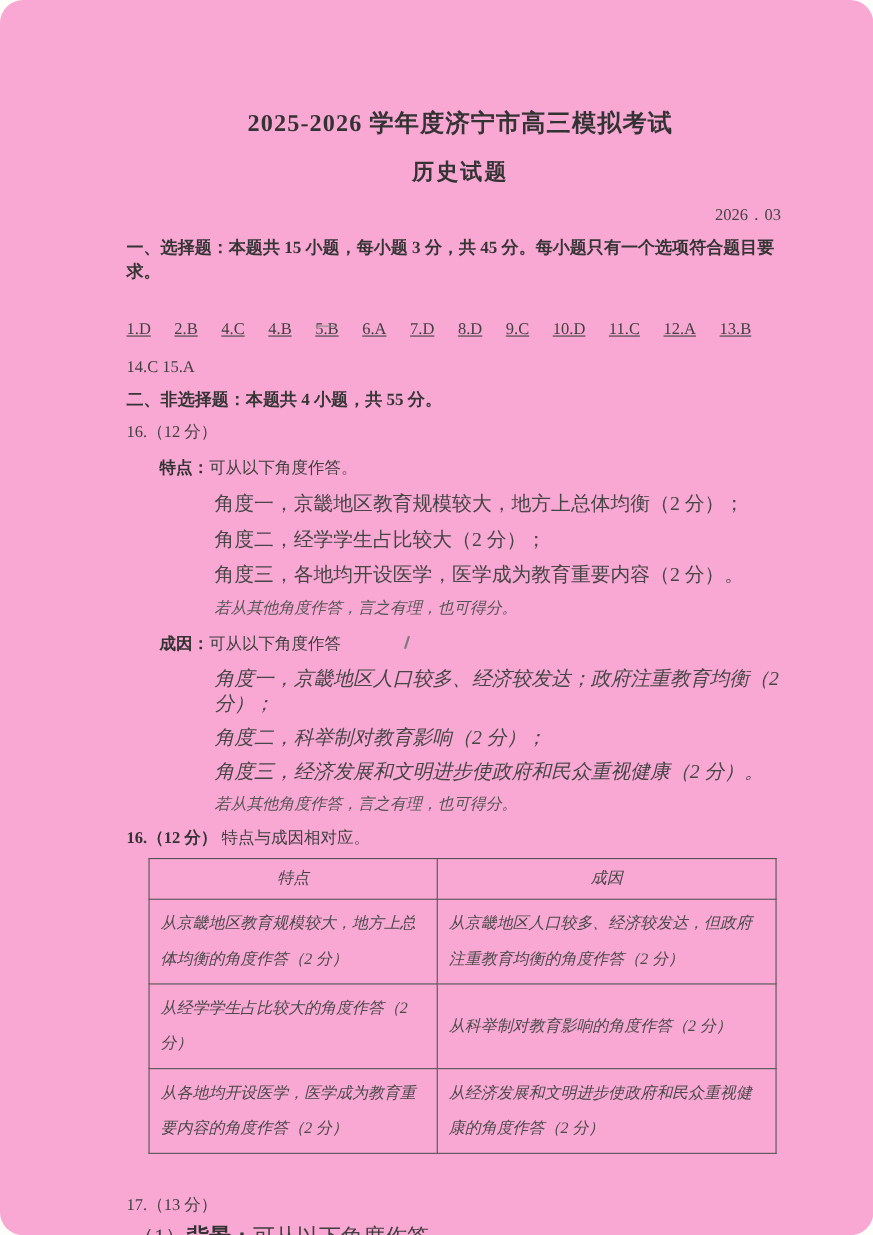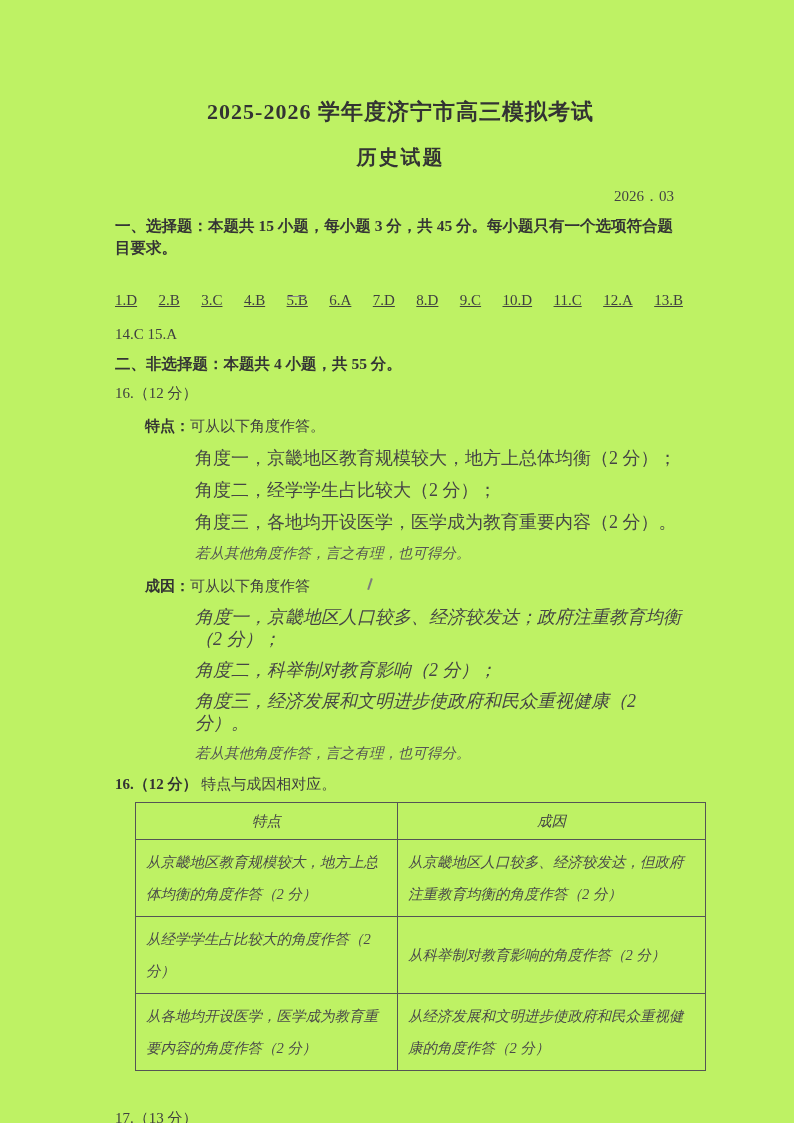--- a/index.html
+++ b/index.html
@@ -7,22 +7,23 @@
     width:794px;height:1123px;
     background:#fdfdfa;
     font-family:"Liberation Serif","DejaVu Serif",serif;
     color:#3c3c3c;
     overflow:hidden;
   }
   .page{
     position:relative;
     width:794px;height:1123px;
     box-sizing:border-box;
-    padding:97px 108px 0 115px;
-    background:#bef264;
+    padding:97px 72px 0 115px;
+    background:#f9a8d4;
+    border-radius:21px;
   }
   .title{
     text-align:center;
     font-size:22px;font-weight:bold;color:#333;
     letter-spacing:1px;line-height:30px;
   }
   .subtitle{
     text-align:center;
     font-size:20px;font-weight:bold;color:#333;
     margin-top:16px;line-height:28px;letter-spacing:2px;
@@ -102,21 +103,21 @@
 
   <div class="title">2025-2026 学年度济宁市高三模拟考试</div>
   <div class="subtitle">历史试题</div>
   <div class="date">2026．03</div>
 
   <div class="sec-heading s1">一、选择题：本题共 15 小题，每小题 3 分，共 45 分。每小题只有一个选项符合题目要求。</div>
 
   <div class="answers-row r1">
     <span>1.D</span>
     <span>2.B</span>
-    <span>3.C</span>
+    <span>4.C</span>
     <span>4.B</span>
     <span>5.B</span>
     <span>6.A</span>
     <span>7.D</span>
     <span>8.D</span>
     <span>9.C</span>
     <span>10.D</span>
     <span>11.C</span>
     <span>12.A</span>
     <span>13.B</span>

